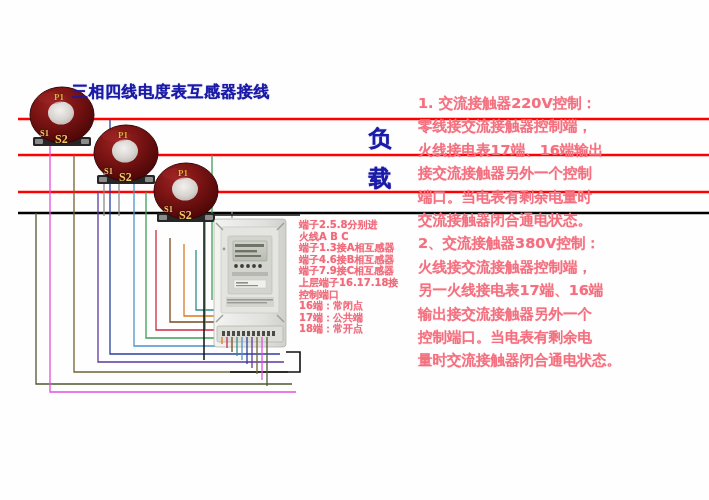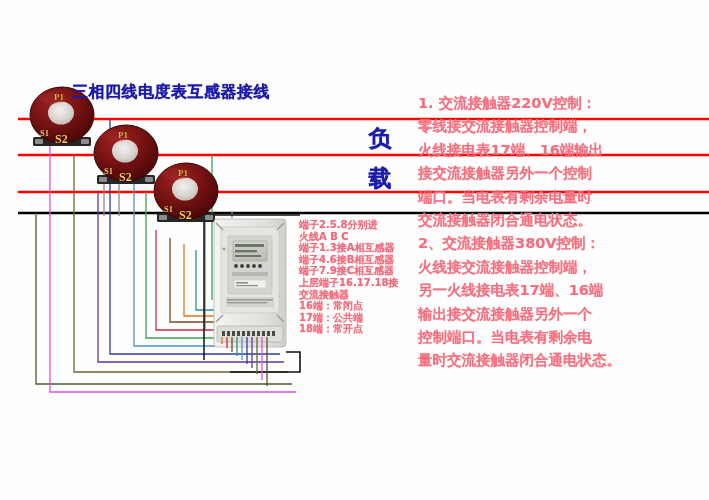--- a/index.html
+++ b/index.html
@@ -266,21 +266,21 @@
     <span>载</span>
   </div>
 
   <div class="ann-left">
     <div>端子2.5.8分别进</div>
     <div>火线A B C</div>
     <div>端子1.3接A相互感器</div>
     <div>端子4.6接B相互感器</div>
     <div>端子7.9接C相互感器</div>
     <div>上层端子16.17.18接</div>
-    <div>交流接触器</div>
+    <div>控制端口</div>
     <div>16端：常闭点</div>
     <div>17端：公共端</div>
     <div>18端：常开点</div>
   </div>
 
   <div class="ann-right">
     <div>1. 交流接触器220V控制：</div>
     <div>零线接交流接触器控制端，</div>
     <div>火线接电表17端、16端输出</div>
     <div>接交流接触器另外一个控制</div>

